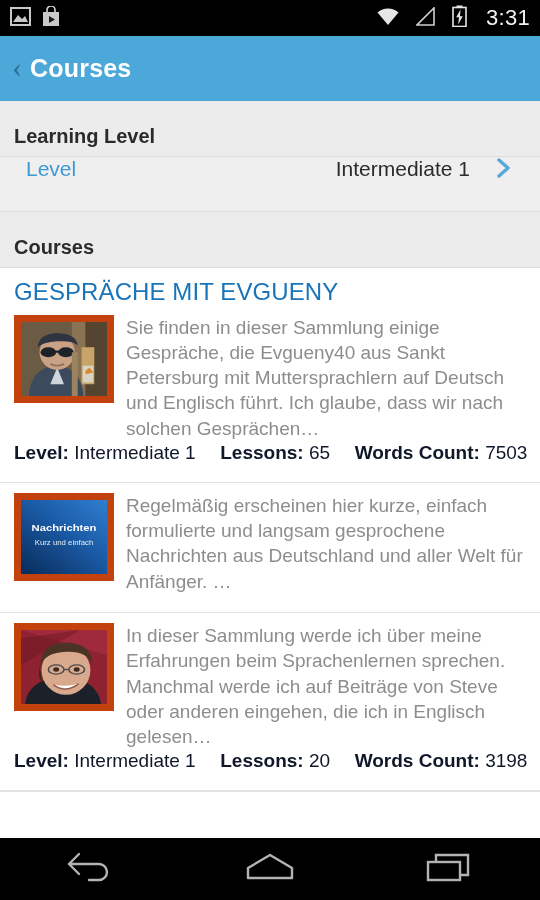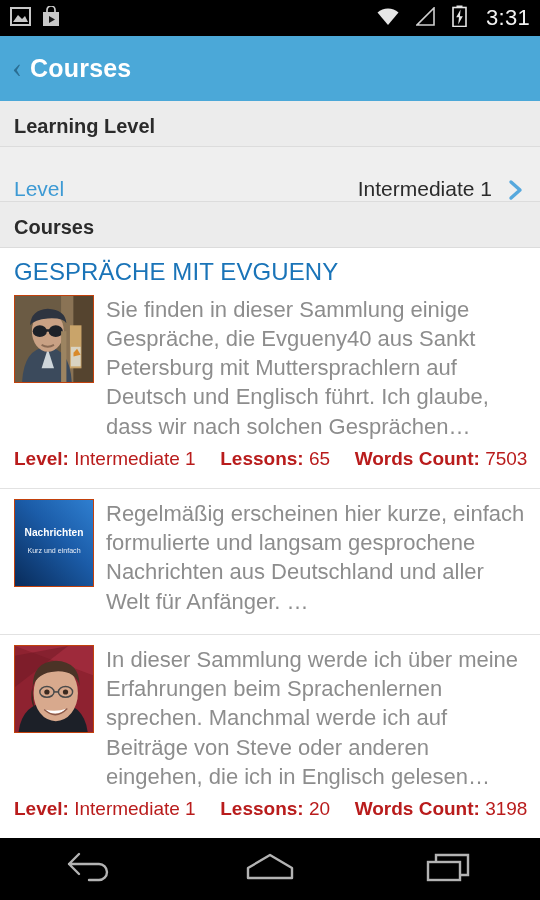--- a/index.html
+++ b/index.html
@@ -27,29 +27,29 @@
     padding-left:8px;
   }
   .back-chev {
     color:#2b6e93; font-size:30px; line-height:1; padding:0 8px 4px 4px;
     font-family:"Liberation Serif", serif; font-weight:400;
   }
   .appbar-title { color:#ffffff; font-size:25px; font-weight:bold; letter-spacing:.2px; }
 
   
   .section-header {
-    background:#ececec; padding:14px 14px 8px 14px;
+    background:#ececec; padding:24px 14px 8px 14px;
     font-size:20px; font-weight:bold; color:#2b2b2b;
     border-bottom:1px solid #dcdcdc;
   }
 
   
   .level-row {
-    background:#efefef; height:55px; display:flex; align-items:flex-end;
-    padding:0 14px; border-bottom:1px solid #dcdcdc;
+    background:#efefef; height:55px; display:flex; align-items:flex-start;
+    padding:0 26px; border-bottom:1px solid #dcdcdc;gap:10px;
   }
   .level-label { color:#3d9ad4; font-size:21px; }
   .level-value { margin-left:auto; color:#2b2b2b; font-size:21px; }
   .level-chev {
     margin-left:14px; width:20px; height:22px; position:relative; flex:none;
   }
   .level-chev svg { display:block; }
 
   
   .courselist { background:#fff; }
@@ -57,30 +57,30 @@
     padding:10px 14px 18px 14px;
     border-bottom:1px solid #e2e2e2;
     background:#fff;
   }
   .course-title {
     color:#1a74b8; font-size:24px; font-weight:400; line-height:1.15;
     margin-bottom:9px; letter-spacing:.1px;
   }
   .course-body { display:flex; gap:12px; align-items:flex-start; }
   .thumb {
-    width:80px; height:88px; flex:none; overflow:hidden;
-    border:1px solid #c2410c; position:relative; background:#bbb;
+    width:100px; height:88px; flex:none; overflow:hidden;
+    border:7px solid #c2410c; position:relative; background:#bbb;
   }
   .thumb svg { display:block; width:100%; height:100%; }
   .course-desc {
-    color:#8d8d8d; font-size:22px; line-height:1.33; flex:1;
+    color:#8d8d8d; font-size:19px; line-height:1.33; flex:1;
     overflow:hidden;
   }
   .course-meta {
-    margin-top:7px; font-size:19px; color:#b91c1c; white-space:nowrap;
+    margin-top:1px; font-size:19px; color:#0f172a; white-space:nowrap;
   }
   .course-meta b { font-weight:bold; }
   .course-meta .v { font-weight:400; }
   .course-meta .gap { display:inline-block; width:14px; }
 
   
   .tail { height:27px; background:#fff; border-top:1px solid #e2e2e2; }
   .navbar {
     position:absolute; left:0; bottom:0; width:540px; height:62px;
     background:#000; display:flex; align-items:center; justify-content:space-around;

